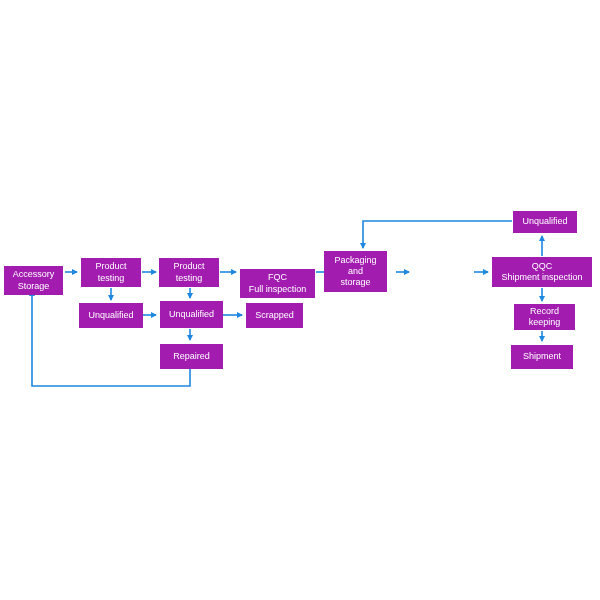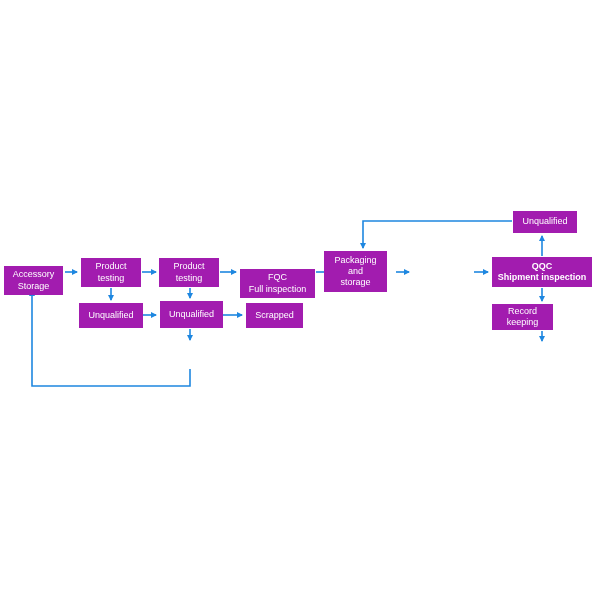--- a/index.html
+++ b/index.html
@@ -77,29 +77,31 @@
 testing</div>
 
   <div class="node" style="left:240px; top:257px; width:75px;  height:29px;margin-top:12px;">FQC
 Full inspection</div>
 
   <div class="node" style="left:324px; top:251px; width:63px;  height:41px;">Packaging
 and
 storage</div>
 
 
-  <div class="node" style="left:492px; top:257px; width:100px; height:30px;font-weight:bold;">QQC
+  <div class="node" style="left:492px; top:257px; width:100px; height:30px;">QQC
 Shipment inspection</div>
 
   <div class="node" style="left:513px; top:211px; width:64px;  height:22px;">Unqualified</div>
 
-  <div class="node" style="left:492px; top:304px; width:61px;  height:26px;">Record
+  <div class="node" style="left:514px; top:304px; width:61px;  height:26px;">Record
 keeping</div>
 
+  <div class="node" style="left:511px; top:345px; width:62px;  height:24px;">Shipment</div>
 
   <div class="node" style="left:79px;  top:303px; width:64px;  height:25px;">Unqualified</div>
 
   <div class="node" style="left:160px; top:301px; width:63px;  height:27px;">Unqualified</div>
 
   <div class="node" style="left:246px; top:303px; width:57px;  height:25px;">Scrapped</div>
 
+  <div class="node" style="left:160px; top:344px; width:63px;  height:25px;">Repaired</div>
 
 </div>
 
 </body></html>

